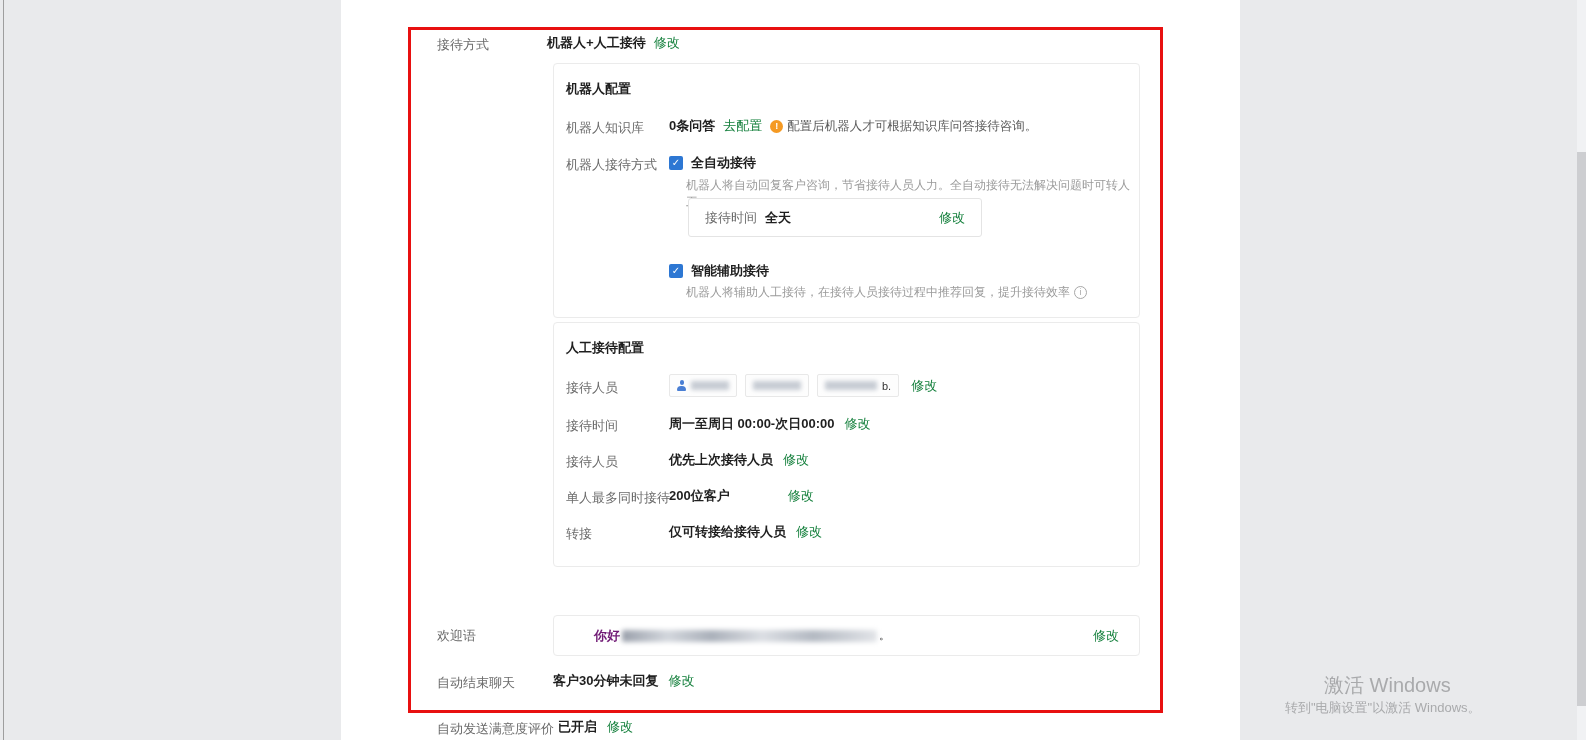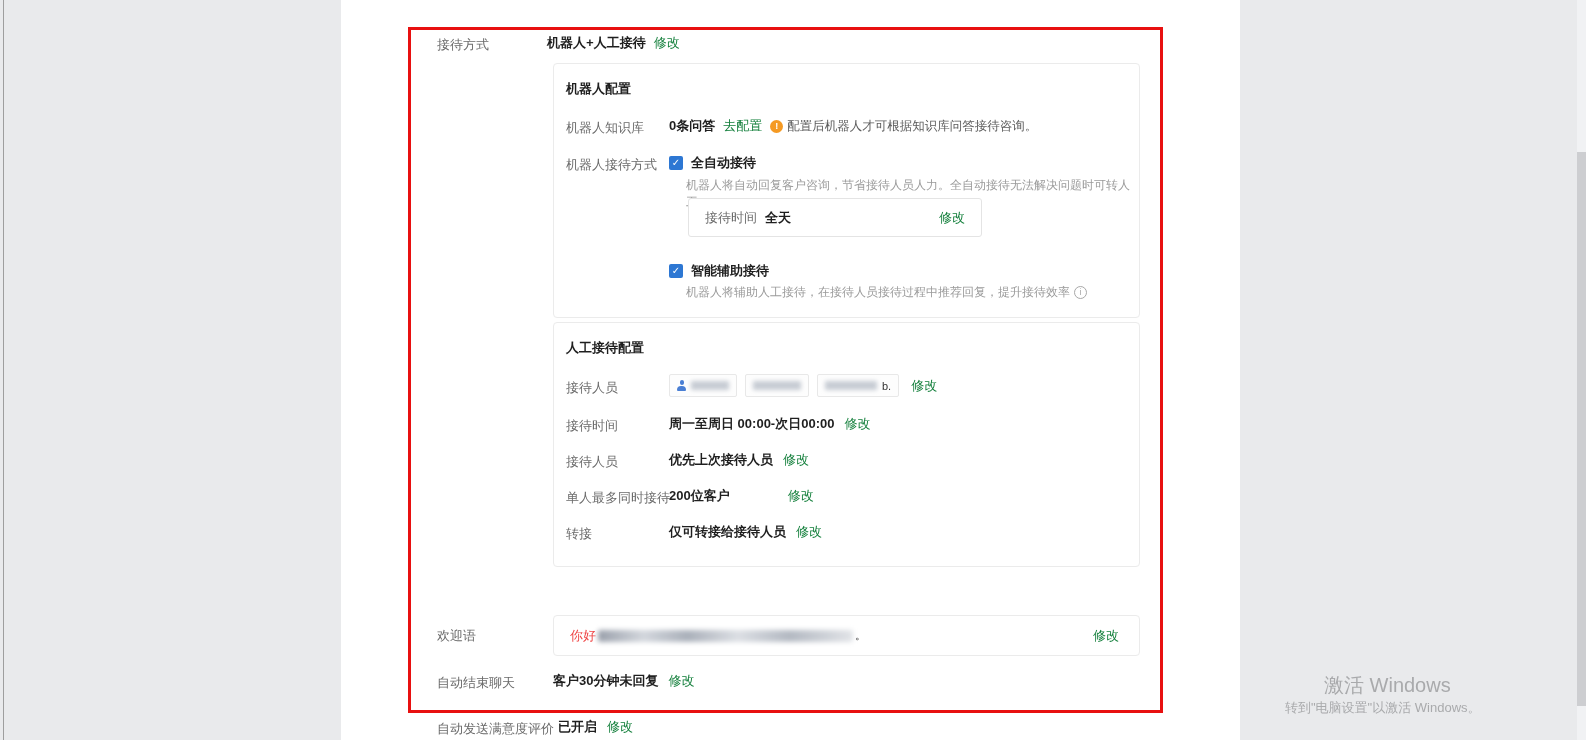--- a/index.html
+++ b/index.html
@@ -86,21 +86,21 @@
   
   #welcome-box {
     position:absolute; left:553px; top:615px; width:587px; height:41px;
     border:1px solid #ebebeb; border-radius:4px; background:#fff;
     display:flex; align-items:center; padding:0 20px 0 16px;
   }
   .welcome-blur {
     height:12px; width:255px; margin:0 2px; border-radius:2px; filter:blur(2.5px);
     background:linear-gradient(90deg,#9aa0ab 0%,#d3d7dd 18%,#aab0ba 35%,#dcdfe4 55%,#b3b9c2 75%,#e2e4e8 100%);
   }
-  .welcome-start { font-weight:400; color:#ef4444; }
+  .welcome-start { font-weight:700; color:#701a75;margin-left:24px; }
 
   
   #watermark-title { left:1289px; top:672px; font-size:20px; color:#a9aaac;margin-left:35px; }
   #watermark-sub { left:1285px; top:699px; font-size:13px; color:#a9aaac; }
 
   .gap8 > * + * { margin-left:8px; }
   .gap10 > * + * { margin-left:10px; }
 </style>
 </head>
 <body>

